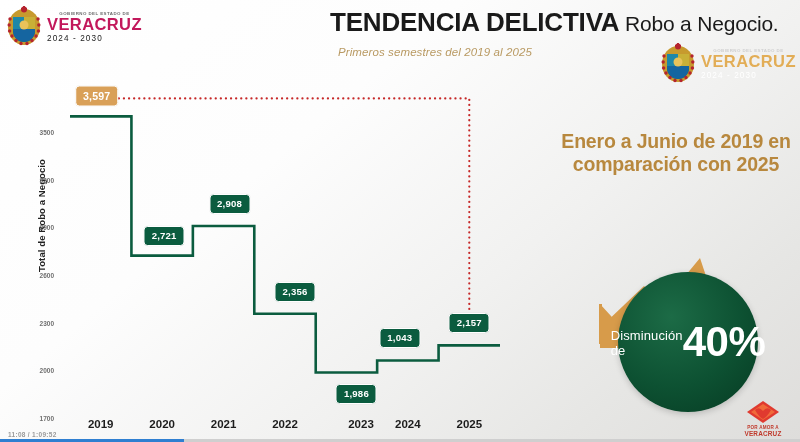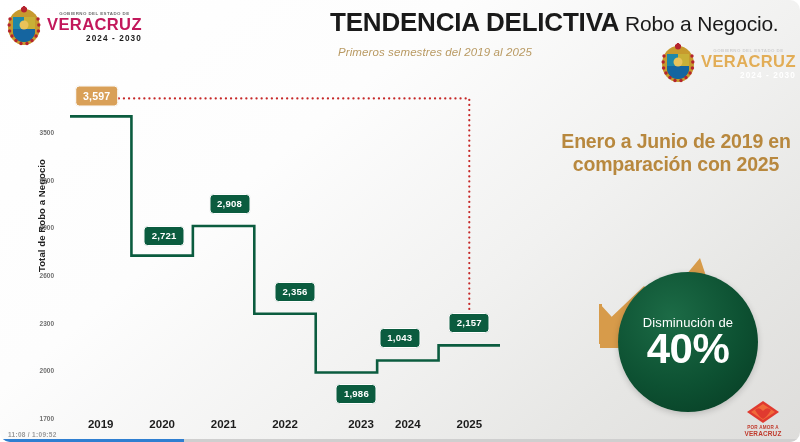--- a/index.html
+++ b/index.html
@@ -6,21 +6,20 @@
     margin: 0; padding: 0;
     width: 800px; height: 442px;
     overflow: hidden;
     font-family: "Liberation Sans", sans-serif;
   }
   #stage {
     position: relative;
     width: 800px; height: 442px;
     background: linear-gradient(140deg, #ffffff 0%, #fdfdfd 35%, #f1f1f0 62%, #e6e6e4 82%, #dedddb 100%);
     overflow: hidden;
-    border-radius: 10px;
   }
 
   
   .gov-logo-left {
     position: absolute; left: 6px; top: 3px;
     width: 128px; height: 46px;
     display: flex; align-items: center; gap: 5px;
   }
   .shield {
     position: relative;
@@ -31,22 +30,22 @@
   .gov-text-block { line-height: 1; padding-top: 3px; }
   .gov-sup {
     font-size: 4.4px; letter-spacing: .45px; color: #6d6d6d;
     font-weight: 700; text-align: center; white-space: nowrap;
   }
   .gov-main {
     font-size: 16.5px; font-weight: 800; letter-spacing: .4px;
     color: #c2185b; text-align: center; line-height: 1.05;
   }
   .gov-years {
-    font-size: 8.2px; font-weight: 700; letter-spacing: 1.1px;
-    color: #1b1b1b; text-align: right; margin-top: 1px;
+    font-size: 8.2px; font-weight: 400; letter-spacing: 1.1px;
+    color: #1b1b1b; text-align: left; margin-top: 1px;
   }
 
   
   .title-wrap {
     position: absolute; left: 330px; top: 8px; width: 450px;
     text-align: left;
   }
   .title-line { white-space: nowrap; line-height: 1.1; }
   .title-strong {
     font-size: 26px; font-weight: 800; color: #1a1a1a; letter-spacing: -.2px;
@@ -116,21 +115,21 @@
     position: absolute; left: 560px; top: 130px; width: 232px;
     text-align: center;
     font-size: 19.5px; font-weight: 800; line-height: 1.16;
     color: #b8883e;
     letter-spacing: -.2px;
   }
   .circle-badge {
     position: absolute; left: 618px; top: 272px;
     width: 140px; height: 140px; border-radius: 50%;
     background: radial-gradient(circle at 38% 32%, #1c6b46 0%, #0d5132 55%, #063a22 100%);
-    display: flex; flex-direction: column;
+    display: flex; flex-direction: row;
     align-items: center; justify-content: center;
     box-shadow: 0 2px 6px rgba(0,0,0,.18);
   }
   .badge-top {
     color: #ffffff; font-size: 13px; font-weight: 500;
     margin-bottom: -2px; letter-spacing: .1px;
   }
   .badge-pct {
     color: #ffffff; font-size: 42px; font-weight: 700;
     letter-spacing: -.5px; line-height: 1;

